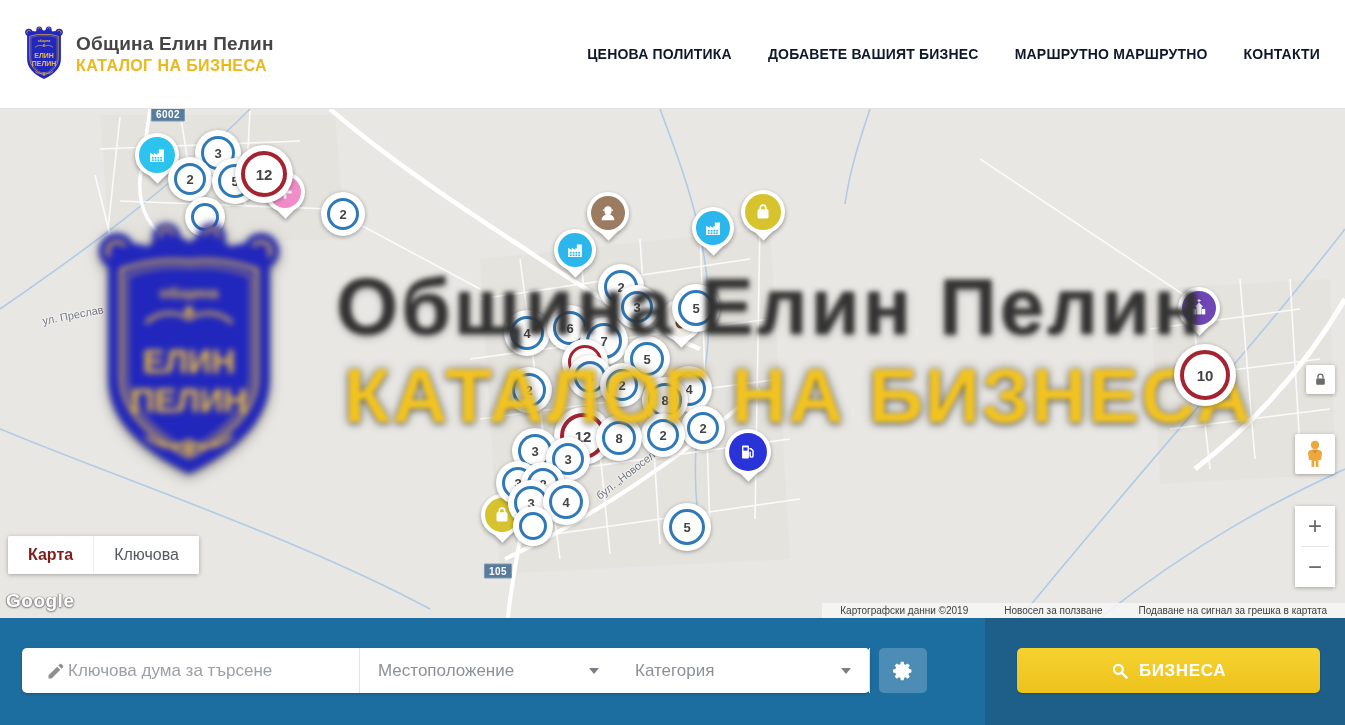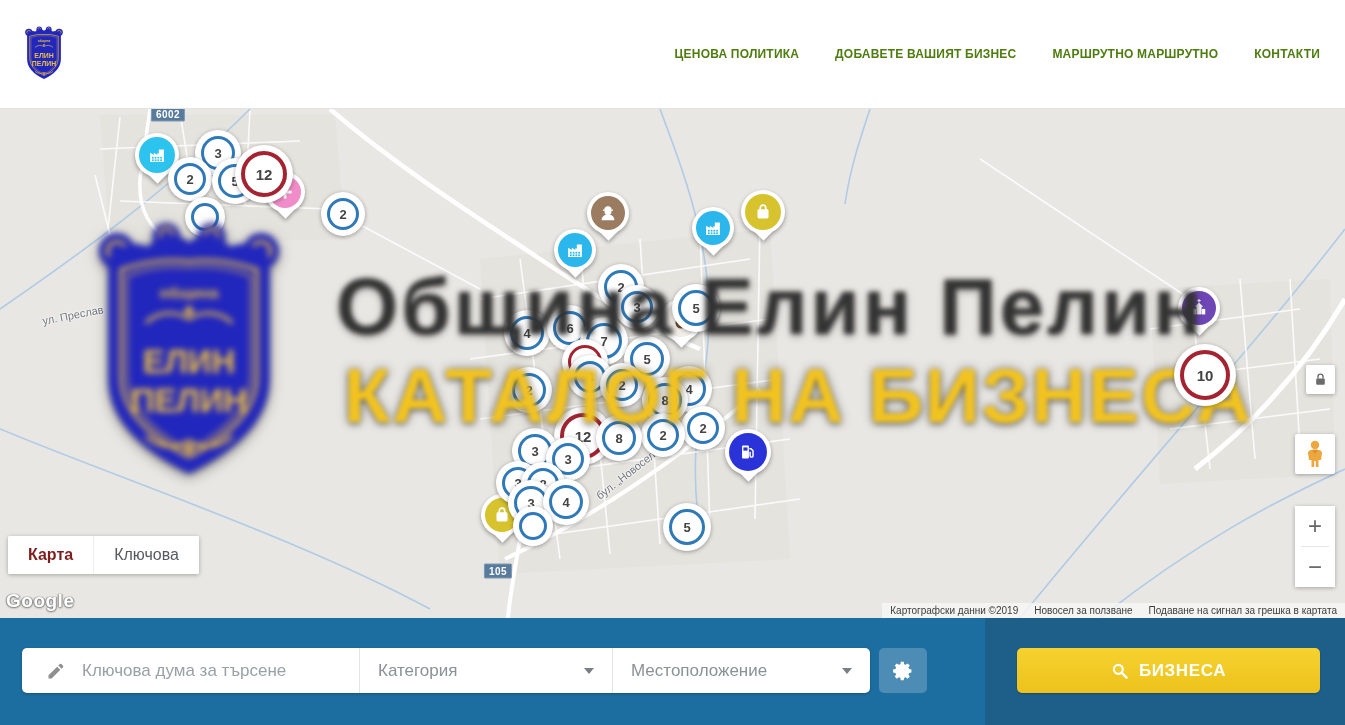--- a/index.html
+++ b/index.html
@@ -6,21 +6,21 @@
   body{width:1345px;height:725px;overflow:hidden;font-family:"Liberation Sans",sans-serif;background:#fff;position:relative;}
   .app{position:absolute;inset:0;}
 
   
   .header{position:absolute;left:0;top:0;width:1345px;height:108px;background:#fff;border-bottom:1px solid #e3e3e3;z-index:100;}
   .brand{position:absolute;left:22px;top:25px;display:flex;align-items:center;gap:10px;cursor:pointer;}
   .brand .crest-svg{width:44px;height:58px;}
   .brand-title{font-size:19px;font-weight:bold;color:#454545;letter-spacing:.2px;}
   .brand-sub{font-size:16px;font-weight:bold;color:#eab91e;letter-spacing:.4px;margin-top:2px;}
   .nav{position:absolute;right:25px;top:0;height:108px;display:flex;align-items:center;gap:36px;}
-  .nav a{font-size:12px;font-weight:bold;color:#4d7c0f;letter-spacing:.2px;text-decoration:none;cursor:pointer;}
+  .nav a{font-size:14px;font-weight:bold;color:#0f172a;letter-spacing:.2px;text-decoration:none;cursor:pointer;}
 
   
   .map{position:absolute;left:0;top:109px;width:1345px;height:509px;background:#e9e7e3;overflow:hidden;cursor:grab;}
   .map svg.roads{position:absolute;left:0;top:0;z-index:0;}
 
   .road-badge{position:absolute;z-index:6;background:#587a9b;border:1px solid #7e99b5;color:#fff;font-size:10px;font-weight:bold;padding:1px 4px;border-radius:1px;transform:translate(-50%,-50%);letter-spacing:.5px;}
   .street-label{position:absolute;z-index:5;color:#70757d;font-size:11px;white-space:nowrap;text-shadow:0 0 2px #fff,0 0 2px #fff,0 0 3px #fff;}
 
   
   .cluster{position:absolute;z-index:20;background:#fff;border-radius:50%;box-shadow:0 1px 4px rgba(0,0,0,.35);display:flex;align-items:center;justify-content:center;cursor:pointer;}
@@ -38,34 +38,34 @@
   .wm-line1{position:absolute;left:336px;top:152px;font-size:80px;font-weight:bold;color:#333;letter-spacing:3px;white-space:nowrap;filter:blur(2.6px);text-shadow:0 2px 6px rgba(0,0,0,.35);}
   .wm-line2{position:absolute;left:344px;top:243px;font-size:76px;font-weight:bold;color:#f2c31f;letter-spacing:2px;white-space:nowrap;filter:blur(2.2px);text-shadow:0 0 10px rgba(40,40,40,.6),0 2px 5px rgba(40,40,40,.5);}
 
   
   .maptype{position:absolute;left:8px;bottom:44px;z-index:60;display:flex;background:#fff;border-radius:2px;box-shadow:0 1px 4px rgba(0,0,0,.3);height:38px;}
   .maptype button{border:0;background:#fff;height:38px;padding:0 20px;font-size:16px;font-family:"Liberation Sans",sans-serif;cursor:pointer;border-radius:2px;}
   .maptype .active{font-weight:bold;color:#7f1d1d;}
   .maptype .inactive{color:#565a5e;border-left:1px solid #ececec;}
   .glogo{position:absolute;left:6px;bottom:6px;z-index:60;font-size:19px;font-weight:bold;color:#fff;letter-spacing:.5px;text-shadow:0 0 1px #8a8a8a,0 1px 2px #777,1px 0 1px #999,-1px 0 1px #999;}
   .attrib{position:absolute;right:0;bottom:0;z-index:60;height:15px;display:flex;align-items:center;background:rgba(246,246,246,.85);font-size:10px;color:#3c3c3c;}
-  .attrib span{padding:0 8px;white-space:nowrap;}
+  .attrib span{padding:0 18px;white-space:nowrap;}
   .ctl{position:absolute;z-index:60;background:#fff;border-radius:2px;box-shadow:0 1px 4px rgba(0,0,0,.3);display:flex;align-items:center;justify-content:center;cursor:pointer;}
   .lockbtn{left:1306px;top:256px;width:29px;height:29px;}
   .pegman{left:1295px;top:325px;width:40px;height:40px;}
   .zoomctl{left:1295px;top:397px;width:40px;height:81px;flex-direction:column;justify-content:flex-start;}
   .zoomctl button{border:0;background:#fff;width:40px;height:40px;font-size:24px;color:#666;cursor:pointer;display:flex;align-items:center;justify-content:center;font-family:"Liberation Sans",sans-serif;}
   .zoomctl .zdiv{width:28px;height:1px;background:#e6e6e6;}
 
   
   .searchbar{position:absolute;left:0;top:618px;width:1345px;height:107px;background:#1d6ea0;z-index:100;}
   .right-shade{position:absolute;left:985px;top:0;bottom:0;right:0;background:#1e5f89;}
   .sbox{position:absolute;left:22px;top:30px;width:848px;height:45px;background:#fff;border-radius:5px;display:flex;box-shadow:0 1px 3px rgba(0,0,0,.25);}
   .sec{display:flex;align-items:center;box-sizing:border-box;}
-  .sec-key{width:338px;padding-left:24px;gap:14px;border-right:1px solid #e4e4e4;}
+  .sec-key{width:338px;padding-left:24px;border-right:1px solid #e4e4e4;}
   .sec-key input{border:0;outline:0;font-size:17px;color:#333;width:230px;font-family:"Liberation Sans",sans-serif;background:transparent;}
   .sec-key input::placeholder{color:#9aa0a6;}
   .sec-dd{padding:0 18px;justify-content:space-between;color:#8b9196;font-size:17px;cursor:pointer;}
   .sec-cat{width:253px;border-right:1px solid #e4e4e4;}
   .sec-loc{flex:1;}
   .dd-arrow{width:0;height:0;border-left:5px solid transparent;border-right:5px solid transparent;border-top:6px solid #7a7f85;}
   .gearbtn{position:absolute;left:879px;top:30px;width:48px;height:45px;border:0;border-radius:5px;background:#4d8cb4;display:flex;align-items:center;justify-content:center;cursor:pointer;}
   .searchbtn{position:absolute;left:1017px;top:30px;width:303px;height:45px;border:0;border-radius:5px;background:linear-gradient(#f6d22f,#edc21c);color:#fff;font-weight:bold;font-size:17px;letter-spacing:.6px;display:flex;align-items:center;justify-content:center;gap:10px;cursor:pointer;font-family:"Liberation Sans",sans-serif;box-shadow:0 1px 2px rgba(0,0,0,.25);}
 </style>
 </head>
@@ -88,20 +88,24 @@
         <path d="M34,52 L34,156 Q34,200 100,234 Q166,200 166,156 L166,52 Q130,40 100,44 Q70,40 34,52 Z" fill="none" stroke="#ecbe42" stroke-width="3"></path>
         <path d="M40,58 L40,154 Q40,196 100,228 Q160,196 160,154 L160,58 Q130,47 100,50 Q70,47 40,58 Z" fill="none" stroke="#ecbe42" stroke-width="1.5"></path>
         <text x="100" y="80" font-size="15" font-weight="bold" fill="#ecbe42" text-anchor="middle">община</text>
         <path d="M58,104 C70,92 88,92 100,100 C112,92 130,92 142,104" stroke="#ecbe42" stroke-width="3" fill="none"></path>
         <circle cx="100" cy="92" r="4" fill="#ecbe42"></circle>
         <text x="100" y="152" font-size="32" font-weight="bold" fill="#ecbe42" text-anchor="middle">ЕЛИН</text>
         <text x="100" y="190" font-size="32" font-weight="bold" fill="#ecbe42" text-anchor="middle">ПЕЛИН</text>
         <path d="M58,214 C72,226 88,226 100,218 C112,226 128,226 142,214" stroke="#ecbe42" stroke-width="3" fill="none"></path>
         <circle cx="100" cy="226" r="4" fill="#ecbe42"></circle>
       </svg>
+      <div>
+        <div class="brand-title">Община Елин Пелин</div>
+        <div class="brand-sub">КАТАЛОГ НА БИЗНЕСА</div>
+      </div>
     </div>
     <nav class="nav" id="nav">
         <a>ЦЕНОВА ПОЛИТИКА</a>
         <a>ДОБАВЕТЕ ВАШИЯТ БИЗНЕС</a>
         <a>МАРШРУТНО МАРШРУТНО</a>
         <a>КОНТАКТИ</a>
       </nav>
   </div>
 
   <div class="map">
@@ -446,26 +450,26 @@
 
   <div class="searchbar">
     <div class="right-shade"></div>
     <div class="sbox">
       <div class="sec sec-key">
         <svg width="20" height="20" viewBox="0 0 24 24">
           <path d="M3,17.2 L13.4,6.8 l3.8,3.8 L6.8,21 H3 Z M14.8,5.4 l1.8,-1.8 a1.3,1.3 0 0 1 1.8,0 l2,2 a1.3,1.3 0 0 1 0,1.8 L18.6,9.2 Z" fill="#8f8f8f"></path>
         </svg>
         <input type="text" placeholder="Ключова дума за търсене" style="">
       </div>
+      <div class="sec sec-dd sec-loc">
+        <span>Местоположение</span>
+        <span class="dd-arrow"></span>
+      </div>
       <div class="sec sec-dd sec-cat">
         <span>Категория</span>
-        <span class="dd-arrow"></span>
-      </div>
-      <div class="sec sec-dd sec-loc">
-        <span>Местоположение</span>
         <span class="dd-arrow"></span>
       </div>
     </div>
     <button class="gearbtn">
       <svg width="22" height="22" viewBox="0 0 24 24">
         <path fill="#fff" d="M12,8.2a3.8,3.8 0 1 0 0,7.6 3.8,3.8 0 0 0 0,-7.6Zm9.2,5.4v-3.2l-2.6,-.5a6.9,6.9 0 0 0 -.7,-1.7l1.5,-2.2 -2.3,-2.3 -2.2,1.5a6.9,6.9 0 0 0 -1.7,-.7L12.8,2H9.6L9.2,4.5a6.9,6.9 0 0 0 -1.7,.7L5.3,3.7 3,6l1.5,2.2a6.9,6.9 0 0 0 -.7,1.7l-2.6,.5v3.2l2.6,.5c.16,.6 .4,1.17 .7,1.7L3,18.1l2.3,2.3 2.2,-1.5c.53,.3 1.1,.54 1.7,.7l.4,2.5h3.2l.4,-2.5c.6,-.16 1.17,-.4 1.7,-.7l2.2,1.5 2.3,-2.3 -1.5,-2.2c.3,-.53 .54,-1.1 .7,-1.7Z"></path>
       </svg>
     </button>
     <button class="searchbtn">
       <svg width="18" height="18" viewBox="0 0 22 22">

